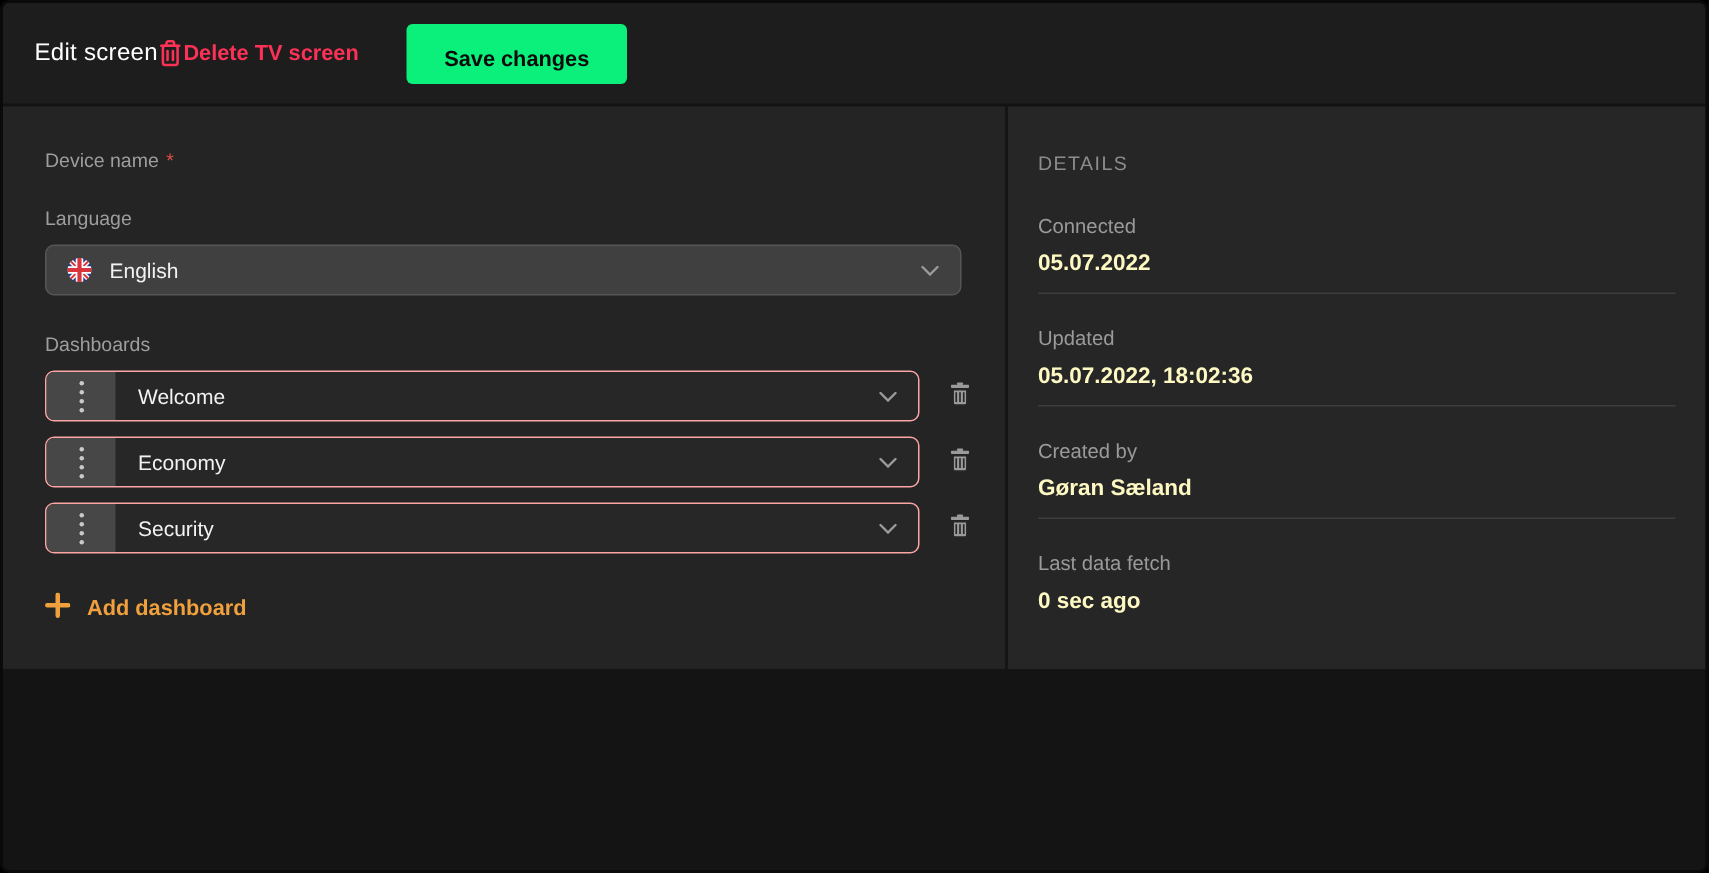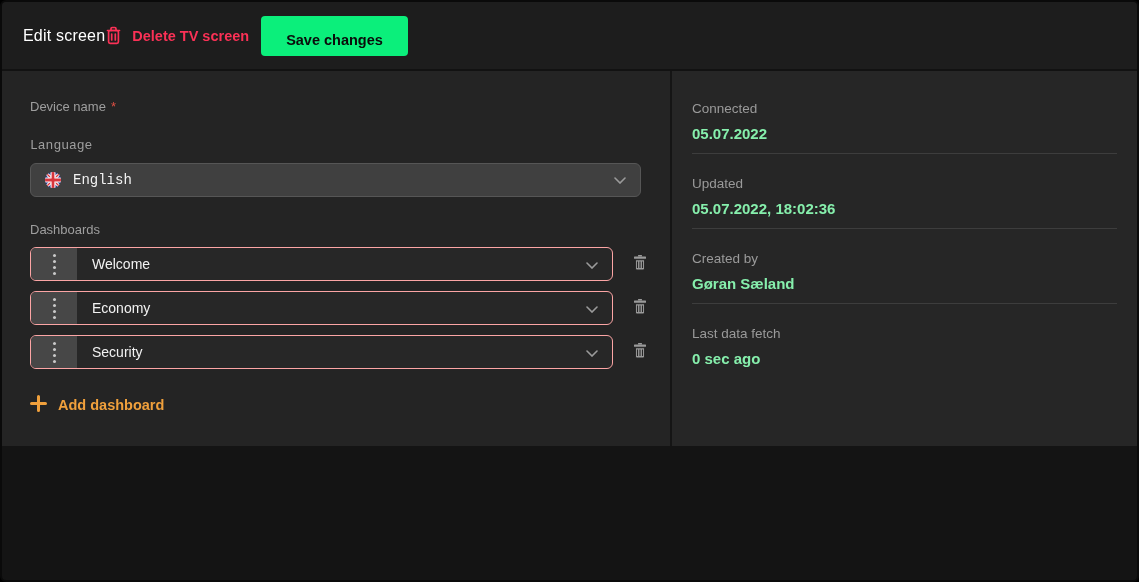--- a/index.html
+++ b/index.html
@@ -20,24 +20,24 @@
   .header {
     height:69px;
     background:#1d1d1d;
     display:flex; align-items:center; justify-content:flex-start;
     padding:0 21px;
     border-bottom:2px solid #121212;
   }
   .page-title { color:#ffffff; font-size:16px; font-weight:500; letter-spacing:.2px; }
   .header-actions { display:flex; align-items:center; }
   .delete-btn {
-    display:flex; align-items:center; gap:10px;
+    display:flex; align-items:center; 
     background:none; border:none; cursor:pointer;
     color:#fb3156; font-size:14.5px; font-weight:700;
-    margin-right:12px;
+    margin-right:32px;
     font-family:inherit;
   }
   .delete-btn svg { display:block; }
   .save-btn {
     height:40px; padding:16px 25px;
     background:#0bef7b; color:#0b0b0b;
     border:none; border-radius:4px; cursor:pointer;
     font-size:14.5px; font-weight:700;
     font-family:inherit;
   }
@@ -63,21 +63,21 @@
   .required-mark { color:#dd4f43; font-size:13px; }
   .text-input {
     width:611px; height:38px;
     background:#282828;
     border:1px solid #606060; border-radius:6px;
     color:#ffffff; font-size:14px;
     padding:0 15px;
     font-family:inherit;
     outline:none;
   }
-  .selects-row { display:flex; gap:20px; width:611px; margin-top:24px;font-family:Liberation Mono, monospace; }
+  .selects-row { display:flex; gap:20px; width:611px; margin-top:24px; }
   .select-group { flex:1; }
   .select-box {
     height:34px;
     background:#404040;
     border:1px solid #565656; border-radius:6px;
     display:flex; align-items:center;
     padding:0 14px;
     cursor:pointer;
   }
   .select-box .select-value { color:#f2f2f2; font-size:14px; }
@@ -120,21 +120,21 @@
     font-family:inherit;
     text-align:right;
   }
   .plus-icon { color:#f0a03c; display:block; }
   
   .details-title {
     color:#8d8d8d; font-size:13px; letter-spacing:1px;
     margin-bottom:27px;
   }
   .detail-label { color:#9a9a9a; font-size:13.5px; margin-bottom:9px; }
-  .detail-value { color:#86efac; font-size:15px; font-weight:600; }
+  .detail-value { color:#fef9c3; font-size:15px; font-weight:600; }
   .detail-divider {
     border:none; border-top:1px solid #3d3d3d;
     margin:11px 0 22px 0;
   }
 </style>
 </head>
 <body>
 
 <div class="window">
 
@@ -291,20 +291,21 @@
           </span>
           <span>Add dashboard</span>
         </button>
       </div>
 
     </div>
 
     <div class="v-divider"></div>
 
     <div class="details-panel">
+      <div class="details-title">DETAILS</div>
 
       <div class="detail-item">
         <div class="detail-label">Connected</div>
         <div class="detail-value">05.07.2022</div>
       </div>
       <hr class="detail-divider">
 
       <div class="detail-item">
         <div class="detail-label">Updated</div>
         <div class="detail-value">05.07.2022, 18:02:36</div>

